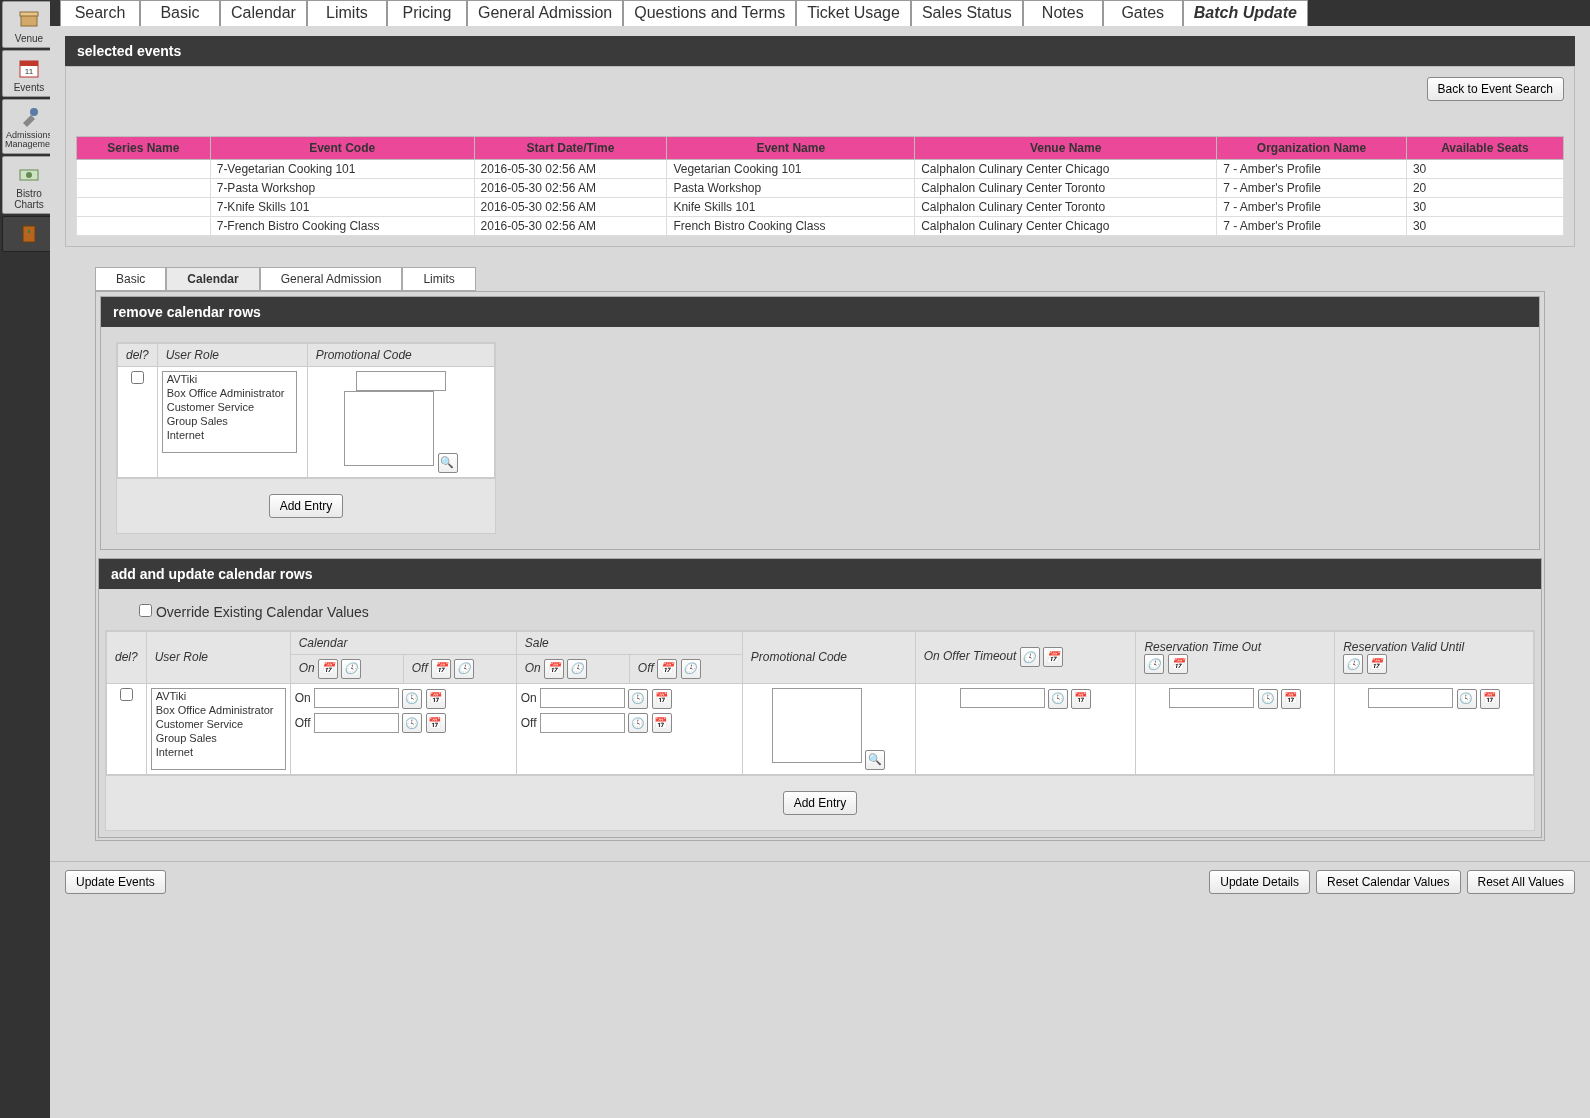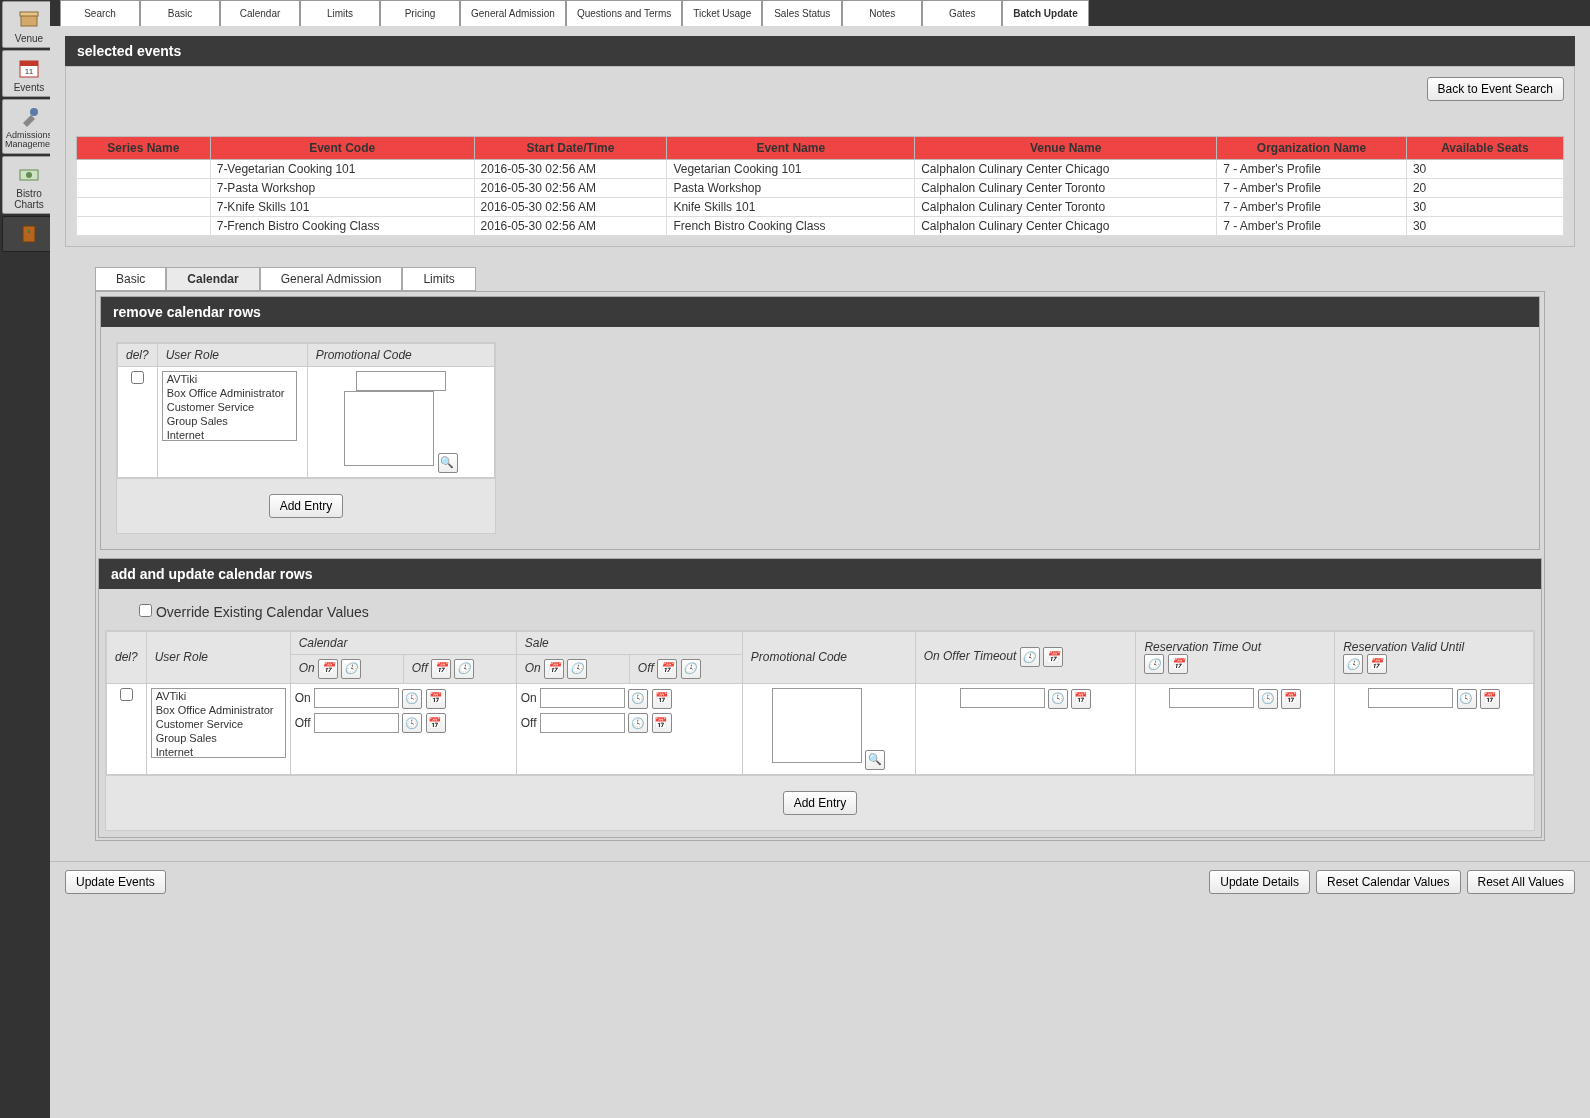--- a/index.html
+++ b/index.html
@@ -4,40 +4,40 @@
 <style>
 * { box-sizing: border-box; margin: 0; padding: 0; }
 body { font-family: Arial, sans-serif; font-size: 12px; background: #333; color: #333; }
 .app { display: flex; height: 100vh; }
 .sidebar { width: 50px; background: #333; display: flex; flex-direction: column; }
 .sidebar-item { width: 54px; margin: 1px 2px; background: #d9d9d9; border: 1px solid #999; border-radius: 2px; text-align: center; padding: 5px 2px 3px; font-size: 10px; cursor: pointer; }
 .sidebar-item.dark { background: #444; border-color: #222; }
 .sidebar-icon { width: 24px; height: 24px; margin: 0 auto 2px; display: block; }
 .main { flex: 1; background: #d9d9d9; display: flex; flex-direction: column; overflow: auto; }
 .top-tabs { background: #333; display: flex; padding-left: 10px; }
-.top-tab { background: #fff; border: 1px solid #999; border-bottom: none; padding: 3px 10px; margin: 0; font-size: 10px; cursor: pointer; text-align: center; min-width: 80px; line-height: 1.15; display: flex; align-items: center; justify-content: center; min-height: 26px; }
-.top-tab.active { font-weight: bold; }
+.top-tab { background: #fff; border: 1px solid #999; border-bottom: none; padding: 3px 10px; margin: 0; font-size: 16px; cursor: pointer; text-align: center; min-width: 80px; line-height: 1.15; display: flex; align-items: center; justify-content: center; min-height: 26px; }
+.top-tab.active { font-weight: bold; font-style: italic; }
 .content { padding: 10px 15px; }
 .panel-header { background: #3a3a3a; color: #fff; font-weight: bold; padding: 7px 12px; font-size: 14px; }
 .panel-body { background: #d9d9d9; border: 1px solid #bbb; padding: 10px; }
 .btn { background: linear-gradient(#fff,#e9e9e9); border: 1px solid #888; border-radius: 3px; padding: 4px 10px; font-size: 12px; cursor: pointer; }
 .right { float: right; }
 .clear { clear: both; }
 .data-table { width: 100%; border-collapse: collapse; margin-top: 35px; background: #fff; }
-.data-table th { background: #ef4444; border: 1px solid #bbb; padding: 4px 8px; font-weight: bold; font-size: 12px; }
+.data-table th { background: #ec4899; border: 1px solid #bbb; padding: 4px 8px; font-weight: bold; font-size: 12px; }
 .data-table td { border: 1px solid #ddd; padding: 2px 6px; font-size: 12px; }
 .sub-tabs { display: flex; margin: 20px 0 0 30px; }
 .sub-tab { background: #fff; border: 1px solid #aaa; padding: 4px 20px; font-size: 12px; cursor: pointer; }
 .sub-tab.active { font-weight: bold; background: #eaeaea; }
 .section-box { background: #d9d9d9; border: 1px solid #aaa; margin: 0 30px 10px; }
 .inner-box { background: #fff; margin: 15px; border: 1px solid #ccc; }
 .form-table { border-collapse: collapse; }
 .form-table th { background: #e5e5e5; border: 1px solid #ccc; padding: 4px 8px; font-weight: normal; font-size: 12px; text-align: left; font-style: italic; }
 .form-table td { border: 1px solid #ccc; padding: 4px; vertical-align: top; text-align:center; }
-.listbox { width: 135px; height: 70px; font-size: 11px; border: 1px solid #999; overflow-y: scroll; text-align: left; }
+.listbox { width: 135px; height: 82px; font-size: 11px; border: 1px solid #999; overflow-y: scroll; text-align: left; }
 .listbox div { padding: 1px 4px; }
 .txtarea { width: 90px; height: 75px; border: 1px solid #999; resize: none; }
 .icon-btn { width: 20px; height: 20px; border: 1px solid #888; border-radius: 2px; background: linear-gradient(#fff,#eee); display: inline-flex; align-items:center; justify-content:center; cursor:pointer; font-size:11px; vertical-align:middle; }
 .txt-input { width: 90px; height: 20px; border: 1px solid #999; padding: 0 3px; font-size: 11px; }
 .txt-input.sm { width: 85px; }
 .footer-bar { background: #d9d9d9; padding: 8px 15px; border-top: 1px solid #bbb; display:flex; justify-content: space-between; }
 .footer-right { display:flex; gap:6px; }
 .override-row { padding: 15px 40px 10px; font-size: 14px; }
 .add-footer { background:#e5e5e5; border-top:1px solid #ccc; padding:15px; text-align:center; }
 </style>

